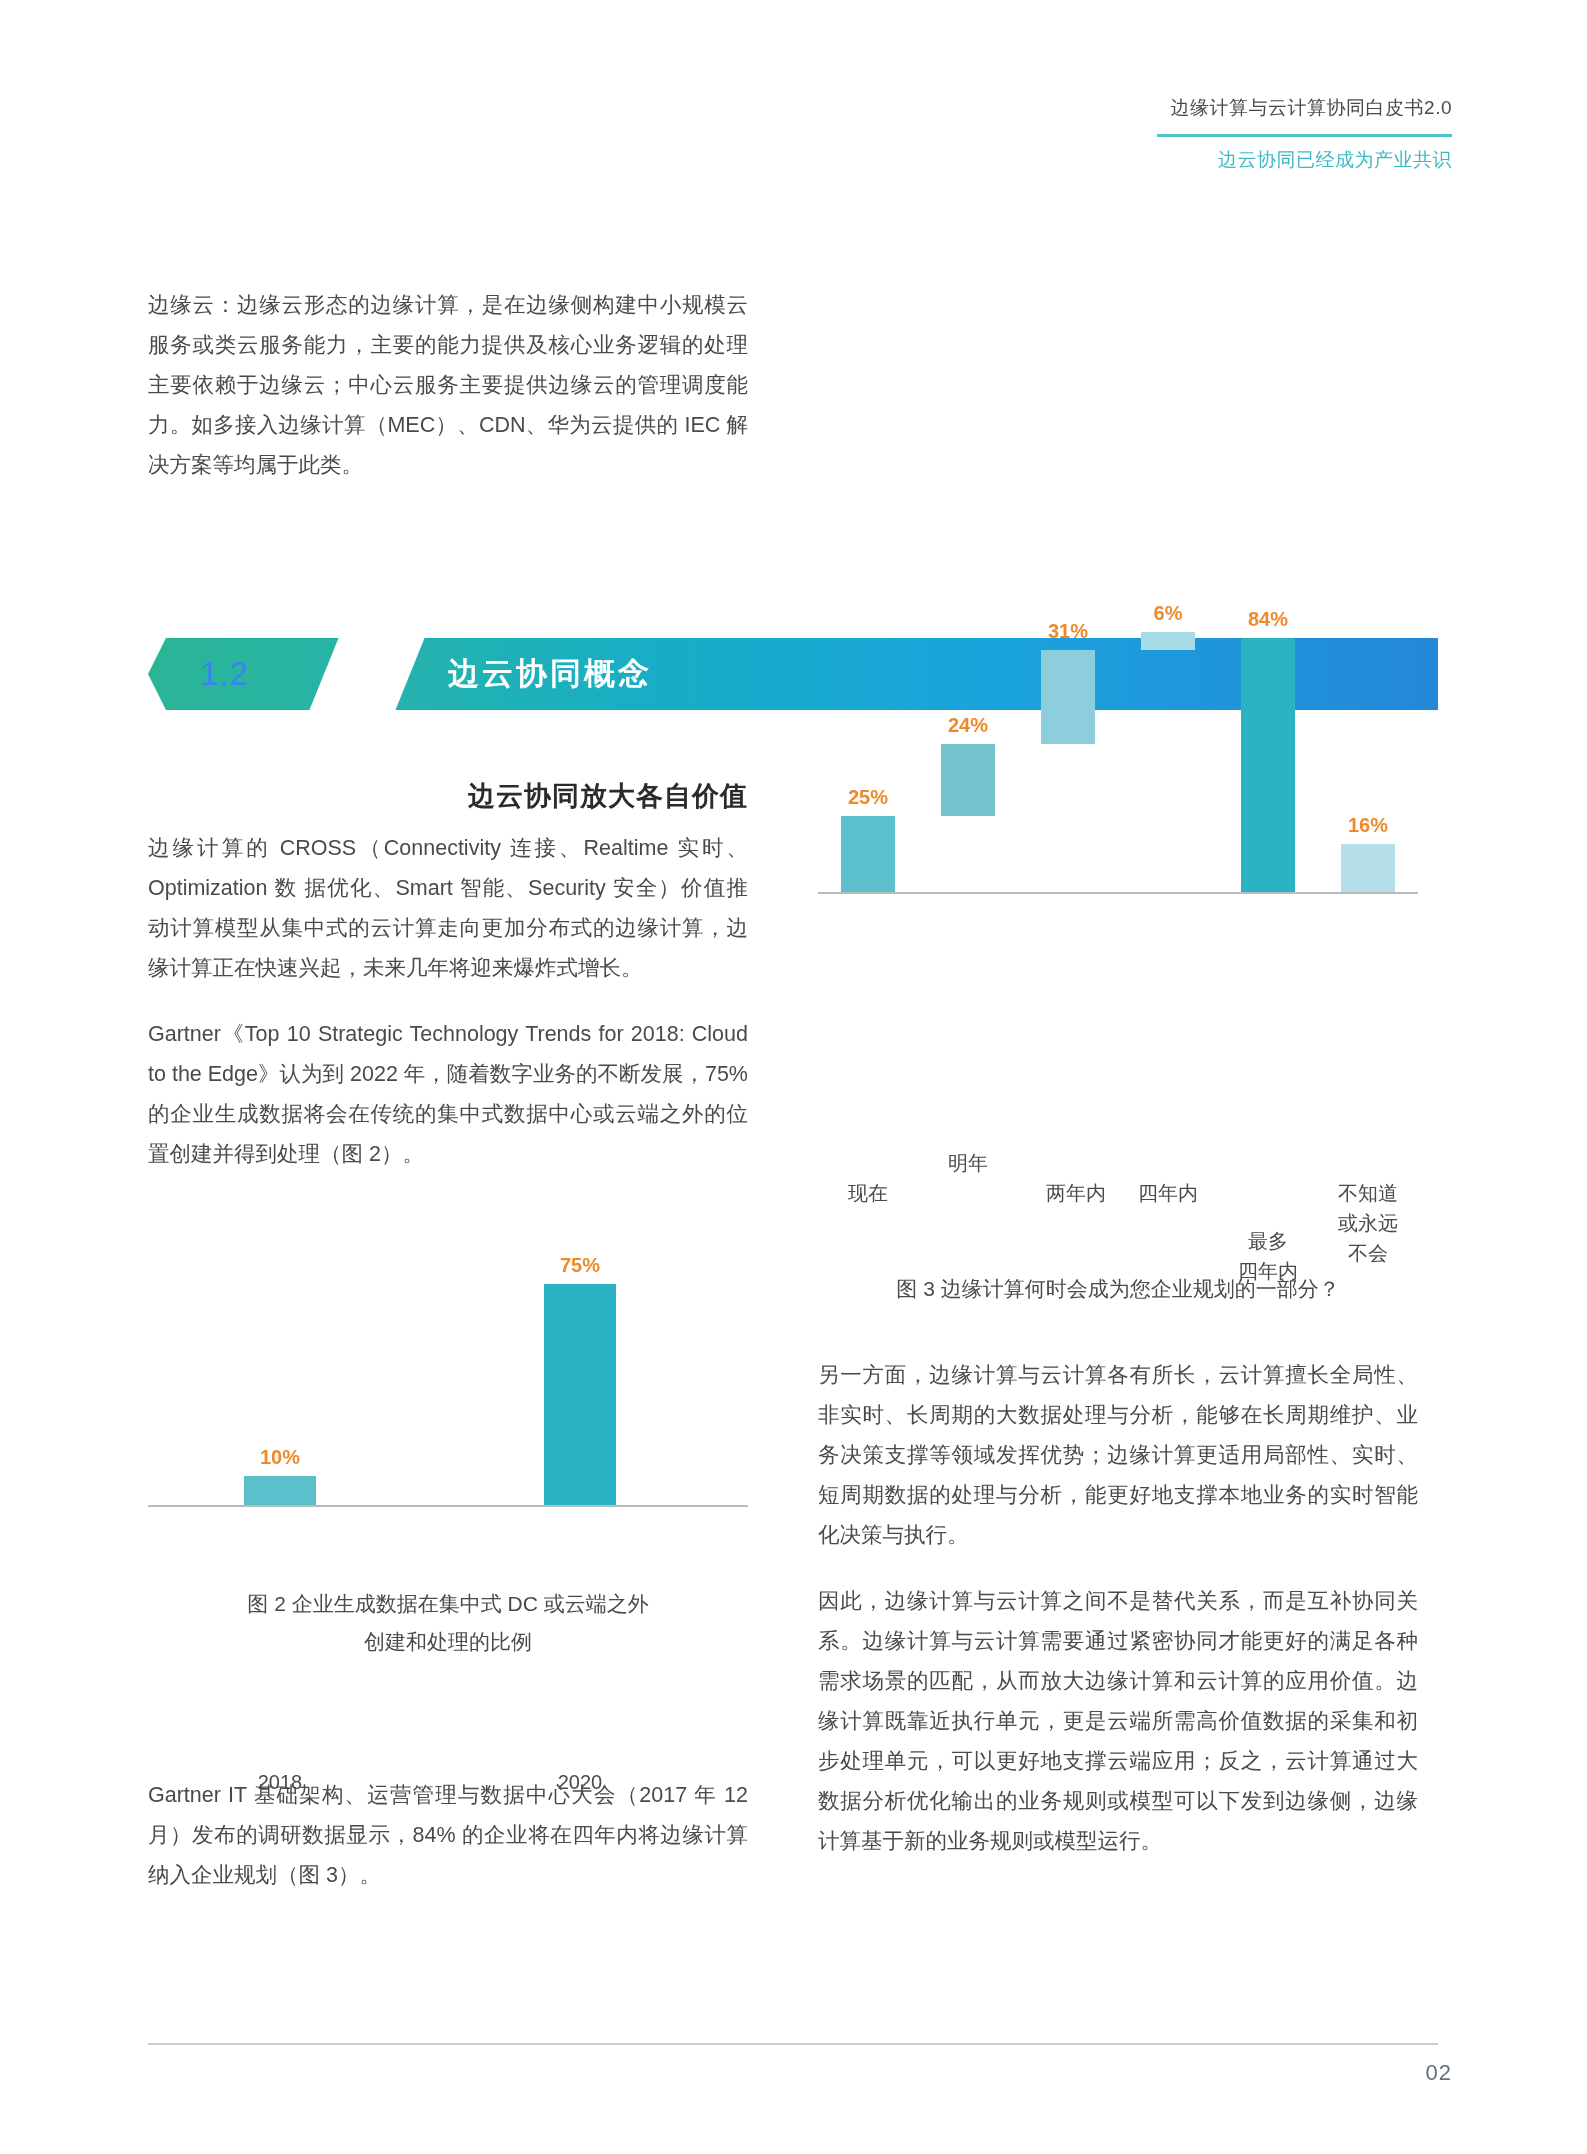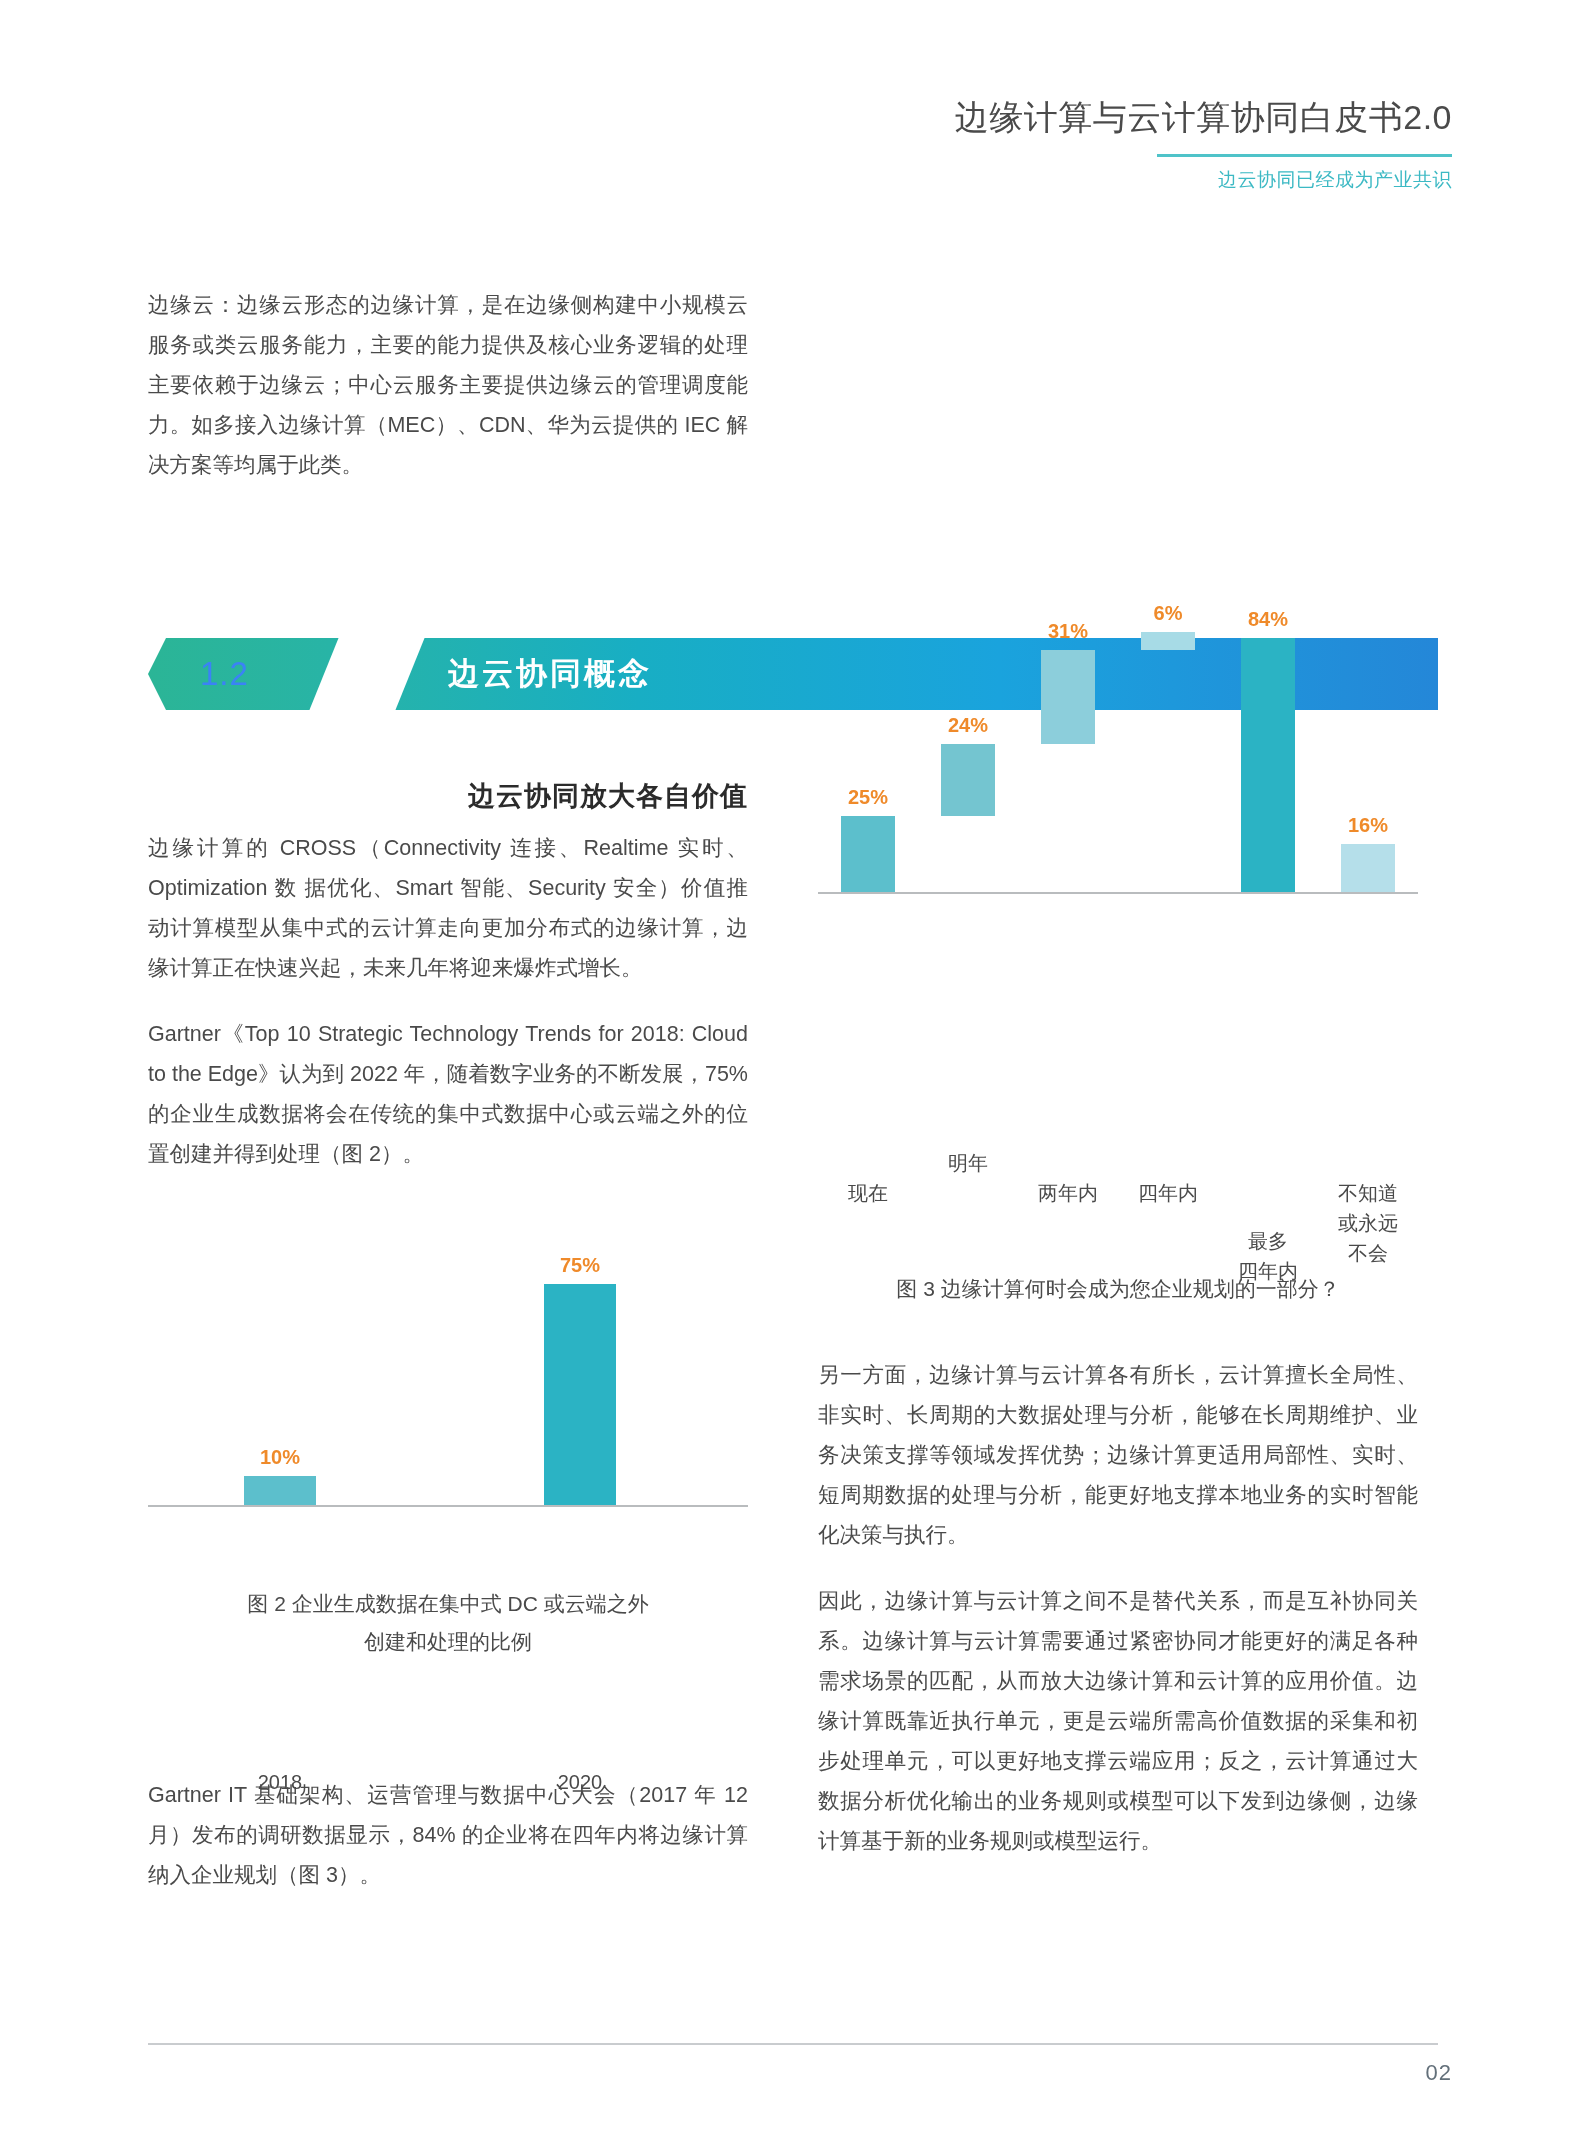--- a/index.html
+++ b/index.html
@@ -5,21 +5,21 @@
   html,body{margin:0;padding:0;}
   body{
     width:1587px;height:2154px;background:#ffffff;
     font-family:"Liberation Sans","DejaVu Sans",sans-serif;
     color:#3b3b3b;position:relative;overflow:hidden;
   }
   .page{position:absolute;inset:0;}
 
   
   .hdr{position:absolute;right:135px;top:95px;text-align:right;}
-  .hdr-title{font-size:34px;color:#4a4a4a;letter-spacing:.5px;white-space:nowrap;}
+  .hdr-title{font-size:19px;color:#4a4a4a;letter-spacing:.5px;white-space:nowrap;}
   .hdr-rule{height:3px;background:#4fc3c9;margin:13px 0 10px auto;width:295px;}
   .hdr-sub{font-size:19px;color:#3cb9c4;letter-spacing:.5px;white-space:nowrap;}
 
   
   .col-left{position:absolute;left:148px;width:600px;}
   .col-right{position:absolute;left:818px;width:600px;}
   p.para{
     font-size:21.5px;line-height:40px;color:#4a4a4a;margin:0 0 26px 0;
     text-align:justify;text-justify:inter-ideograph;
   }
@@ -154,21 +154,21 @@
         <div class="bar-lbl" style="left: 490px; width: 120px; top: 193.644px; color: rgb(239, 138, 42);">16%</div>
       </div>
     <div class="axis-line" style="top:272px;"></div>
     <div id="fig3-cats">
         <div class="cat" style="left: 0px; width: 100px; top: 558px;">
           <div>现在</div>
         </div>
         <div class="cat" style="left: 100px; width: 100px; top: 528px;">
           <div>明年</div>
         </div>
-        <div class="cat" style="left: 200px; width: 100px; top: 558px; text-align: center;">
+        <div class="cat" style="left: 208px; width: 100px; top: 558px; text-align: center;">
           <div>两年内</div>
         </div>
         <div class="cat" style="left: 300px; width: 100px; top: 558px;">
           <div>四年内</div>
         </div>
         <div class="cat" style="left: 400px; width: 100px; top: 558px; margin-top: 48px;">
           <div>最多</div>
           <div>四年内</div>
         </div>
         <div class="cat" style="left: 500px; width: 100px; top: 558px;">

